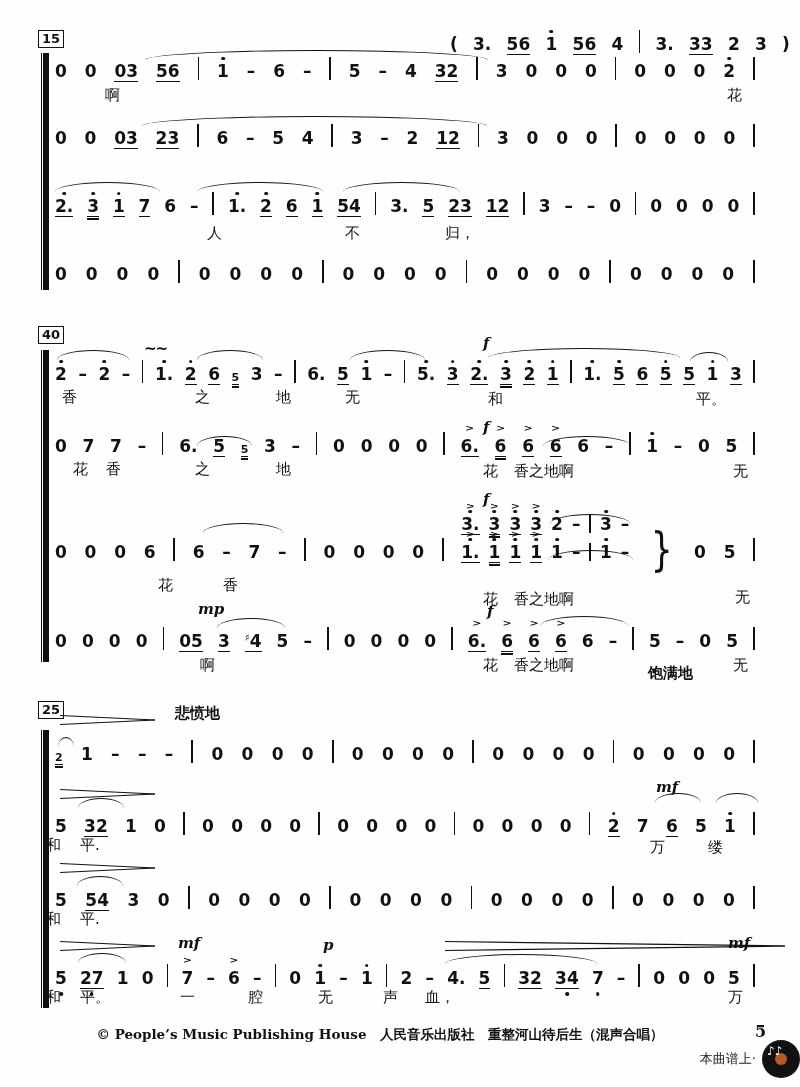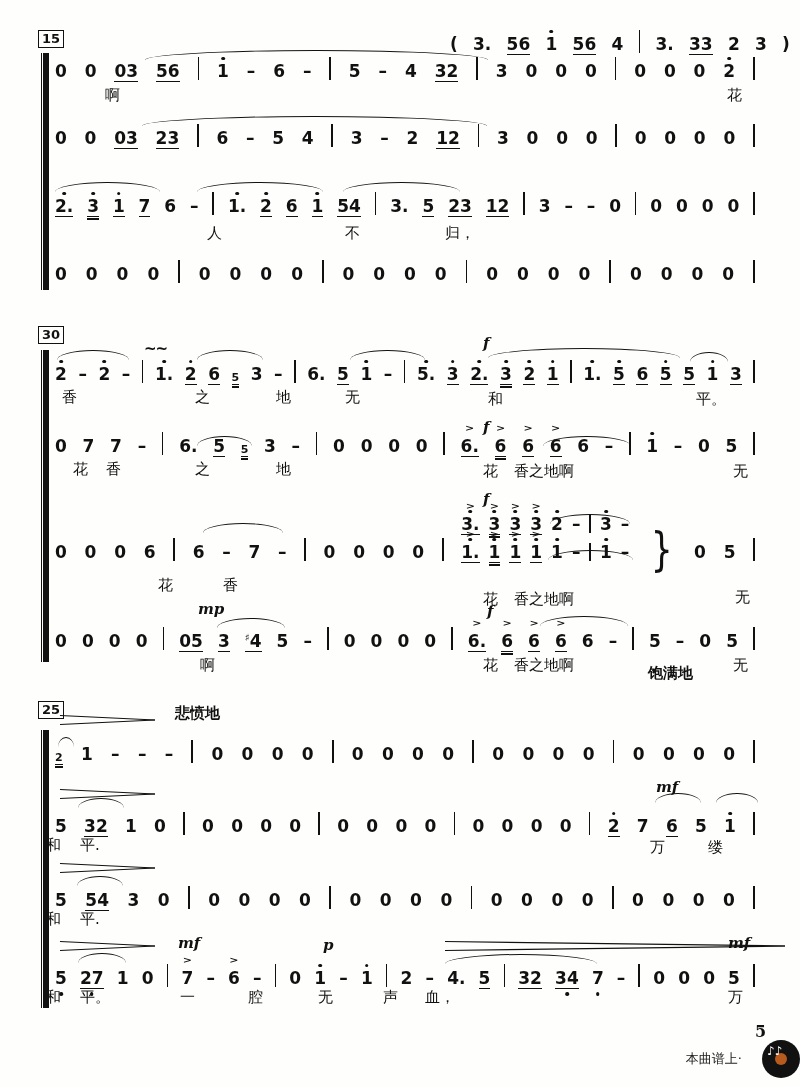--- a/index.html
+++ b/index.html
@@ -32,21 +32,21 @@
         padding:0 3px;line-height:16px;}
   .slur{position:absolute;height:9px;border-top:1.6px solid #111;
         border-radius:100% 100% 0 0/200% 200% 0 0;}
   .turn{position:absolute;font-size:15px;font-weight:700;letter-spacing:-1px;}
   .bracket{position:absolute;width:5.5px;background:#111;}
   .bracket::before{content:"";position:absolute;left:-2px;top:0;bottom:0;width:1.4px;background:#111;}
   .pagenum{position:absolute;font-size:16px;font-weight:600;
         font-family:"DejaVu Serif","Liberation Serif",serif;}
   #footer{position:absolute;left:0;right:40px;top:1026px;text-align:center;font-size:13.5px;
         font-family:"DejaVu Serif","Liberation Serif",serif;font-weight:600;}
-  #watermark{position:absolute;right:0;top:1040px;display:flex;align-items:center;gap:20px;}
+  #watermark{position:absolute;right:0;top:1040px;display:flex;align-items:center;gap:6px;}
   .wm-note{font-size:13px;font-family:"DejaVu Sans",sans-serif;color:#222;}
   .wm-icon{width:38px;height:38px;border-radius:50%;background:#111;position:relative;flex:0 0 auto;}
   .wm-icon::after{content:"";position:absolute;left:50%;top:50%;width:12px;height:12px;margin:-6px 0 0 -6px;
         border-radius:50%;background:#b65a1e;}
   .wm-notes{position:absolute;left:5px;top:4px;color:#fff;font-size:12px;font-weight:700;z-index:2;}
   .wm-brand{font-size:34px;font-weight:900;letter-spacing:1px;font-family:"DejaVu Sans",sans-serif;}
   svg.hairpin{position:absolute;overflow:visible;}
 </style>
 </head>
 <body>
@@ -479,21 +479,21 @@
       <div class="dyn" style="left: 487px; top: 602px;">f</div>
       <div class="dyn" style="left: 198px; top: 600px;">mp</div>
       <div class="dyn" style="left: 656px; top: 778px;">mf</div>
       <div class="dyn" style="left: 178px; top: 934px;">mf</div>
       <div class="dyn" style="left: 323px; top: 936px;">p</div>
       <div class="dyn" style="left: 728px; top: 934px;">mf</div>
       <div class="dirlabel" style="left: 175px; top: 704px;">悲愤地</div>
       <div class="dirlabel" style="left: 648px; top: 664px;">饱满地</div>
       <div class="turn" style="left: 144px; top: 340px;">~~</div>
       <div class="mbox" style="left: 38px; top: 30px;">15</div>
-      <div class="mbox" style="left: 38px; top: 326px;">30</div>
+      <div class="mbox" style="left: 38px; top: 326px;">40</div>
       <div class="mbox" style="left: 38px; top: 701px;">25</div>
       <div class="slur" style="left: 145px; top: 50px; width: 343px;"></div>
       <div class="slur" style="left: 142px; top: 116px; width: 345px;"></div>
       <div class="slur" style="left: 55px; top: 182px; width: 105px;"></div>
       <div class="slur" style="left: 197px; top: 182px; width: 126px;"></div>
       <div class="slur" style="left: 343px; top: 182px; width: 117px;"></div>
       <div class="slur" style="left: 57px; top: 350px; width: 72px;"></div>
       <div class="slur" style="left: 197px; top: 350px; width: 66px;"></div>
       <div class="slur" style="left: 350px; top: 350px; width: 75px;"></div>
       <div class="slur" style="left: 488px; top: 348px; width: 192px;"></div>
@@ -529,20 +529,21 @@
       </svg>
       <svg class="hairpin" width="95" height="12" style="left: 60px; top: 940px; position: absolute;">
         <line x1="0" y1="1.5" x2="95" y2="6" stroke="#111" stroke-width="1.2"></line>
         <line x1="0" y1="10.5" x2="95" y2="6" stroke="#111" stroke-width="1.2"></line>
       </svg>
       <svg class="hairpin" width="340" height="12" style="left: 445px; top: 940px; position: absolute;">
         <line x1="0" y1="1.5" x2="340" y2="6" stroke="#111" stroke-width="1.2"></line>
         <line x1="0" y1="10.5" x2="340" y2="6" stroke="#111" stroke-width="1.2"></line>
       </svg>
     </div>
+  <div id="footer">© People’s Music Publishing House　人民音乐出版社　重整河山待后生（混声合唱）</div>
   <div class="pagenum" style="left:755px;top:1022px">5</div>
   <div id="watermark">
     <span class="wm-note">本曲谱上·</span>
     <span class="wm-icon">
       <span class="wm-notes">♪♪</span>
     </span>
   </div>
 </div>
 
 </body></html>

